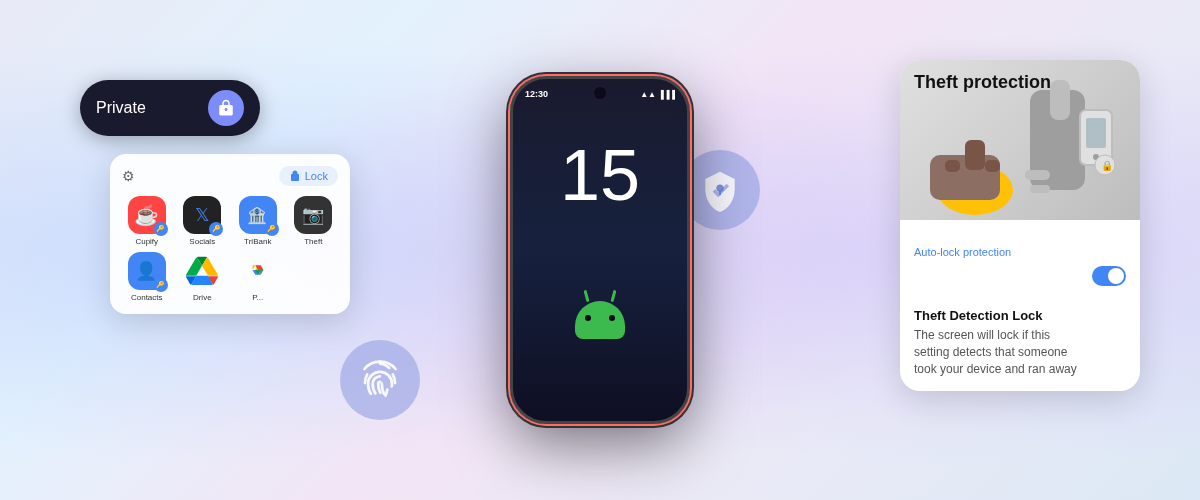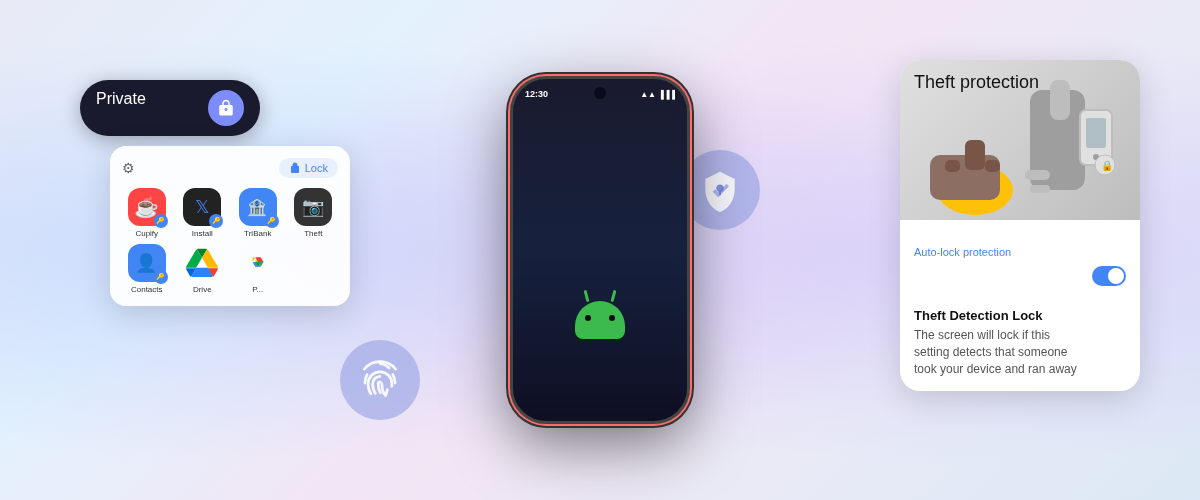--- a/index.html
+++ b/index.html
@@ -156,24 +156,25 @@
       left: 80px;
       top: 80px;
       z-index: 8;
     }
 
     .private-badge {
       background: #1a1a2e;
       border-radius: 40px;
       padding: 10px 16px;
       display: flex;
+      align-items: center;
       gap: 8px;
       width: 180px;
       box-shadow: 0 4px 20px rgba(0,0,0,0.3);
-      margin-bottom: 10px;
+      margin-bottom: 18px;
     }
 
     .private-label {
       color: white;
       font-size: 16px;
       font-weight: 500;
     }
 
     .lock-badge {
       width: 36px;
@@ -332,21 +333,21 @@
     .card-illustration {
       position: absolute;
       inset: 0;
       display: flex;
       align-items: center;
       justify-content: center;
     }
 
     .card-theft-title {
       font-size: 18px;
-      font-weight: 400;
+      font-weight: 700;
       color: #111;
       position: absolute;
       top: 12px;
       left: 14px;
     }
 
     .card-body {
       padding: 26px 14px 14px;
     }
 
@@ -444,21 +445,21 @@
         <div class="app-icon cupify" style="color:white;font-size:20px;">☕
           <div class="shield-badge-small">🔑</div>
         </div>
         <span class="app-label">Cupify</span>
       </div>
 
       <div class="app-item">
         <div class="app-icon socials" style="color:#4285f4;font-size:18px;">𝕏
           <div class="shield-badge-small">🔑</div>
         </div>
-        <span class="app-label">Install</span>
+        <span class="app-label">Socials</span>
       </div>
 
       <div class="app-item">
         <div class="app-icon tribank" style="color:white;font-size:16px;">🏦
           <div class="shield-badge-small">🔑</div>
         </div>
         <span class="app-label">TriBank</span>
       </div>
 
       <div class="app-item">
@@ -508,20 +509,21 @@
 <div class="phone-container">
   <div class="phone">
     <div class="phone-notch"></div>
     <div class="phone-status-bar">
       <span class="status-time">12:30</span>
       <div class="status-icons">
         <span style="color:white;font-size:8px;">▲▲</span>
         <span style="color:white;font-size:8px;">▐▐▐</span>
       </div>
     </div>
+    <div class="phone-number">15</div>
 
     <div class="android-mascot">
       <div class="mascot-body">
         <div class="mascot-head">
           <div class="mascot-antenna-left"></div>
           <div class="mascot-antenna-right"></div>
           <div class="mascot-eye-left"></div>
           <div class="mascot-eye-right"></div>
         </div>
       </div>

